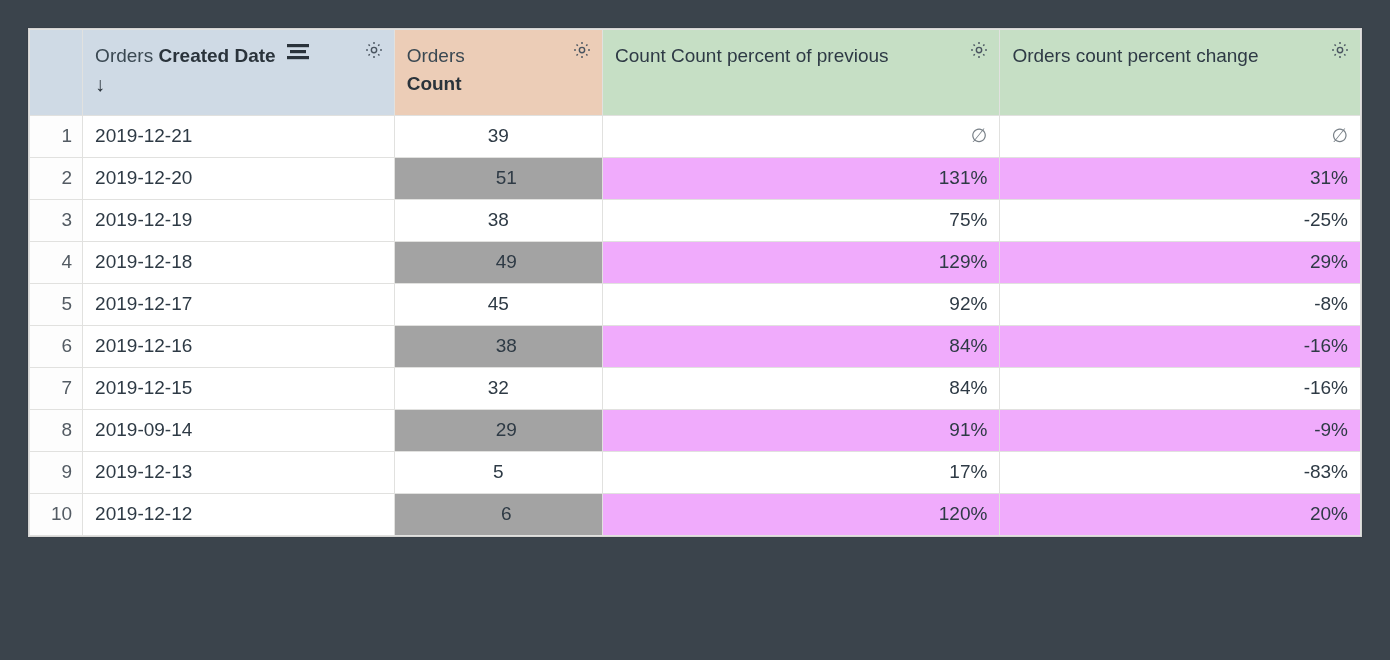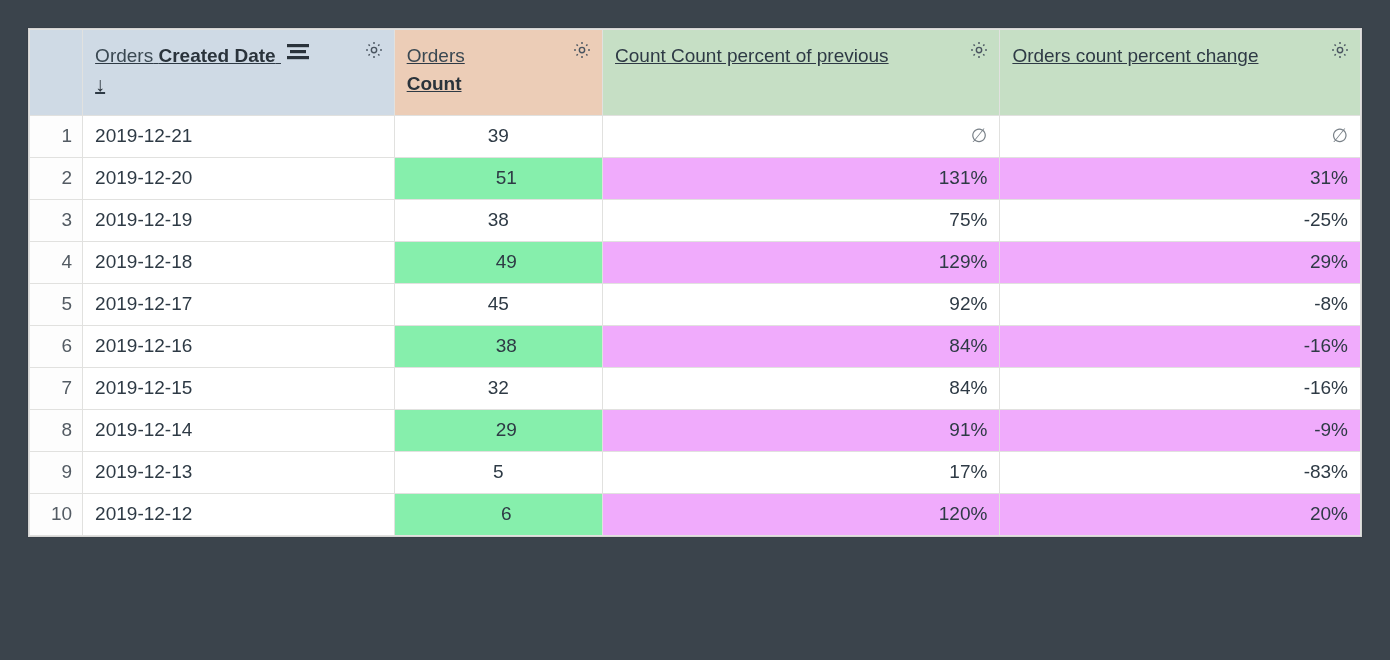--- a/index.html
+++ b/index.html
@@ -40,21 +40,20 @@
     text-align: left;
     font-weight: 400;
     font-size: 19px;
     color: #2e3a45;
     line-height: 1.45;
     position: relative;
   }
   th .hdr-inner {
     padding: 12px 52px 18px 12px;
     min-height: 74px;
-    text-decoration: underline;
   }
   th.rownum-head {
     background: #cfdae5;
   }
   th.date-head {
     background: #cfdae5;
   }
   th.count-head {
     background: #eccdb7;
   }
@@ -107,21 +106,21 @@
     color: #2e3a45;
   }
   td.count .cell { padding-right: 12px; }
   td.calc {
     text-align: right;
     color: #2e3a45;
   }
   td.calc .cell { padding-right: 12px; }
 
   
-  tbody tr.even td.count { background: #86efac; padding-left: 16px; }
+  tbody tr.even td.count { background: #a3a3a3; padding-left: 16px; }
   tbody tr.even td.calc  { background: #f0abfc; }
   tbody tr.odd  td.count { background: #ffffff; }
   tbody tr.odd  td.calc  { background: #ffffff; }
 
   .null { color: #7a8289; }
 </style>
 </head>
 <body>
 
 <div class="table-wrap">
@@ -318,21 +317,21 @@
           </td>
           <td class="calc">
             <div class="cell">-16%</div>
           </td>
         </tr>
         <tr class="even">
           <td class="rownum">
             <div class="cell">8</div>
           </td>
           <td class="date">
-            <div class="cell">2019-12-14</div>
+            <div class="cell">2019-09-14</div>
           </td>
           <td class="count">
             <div class="cell">29</div>
           </td>
           <td class="calc">
             <div class="cell">91%</div>
           </td>
           <td class="calc">
             <div class="cell">-9%</div>
           </td>

